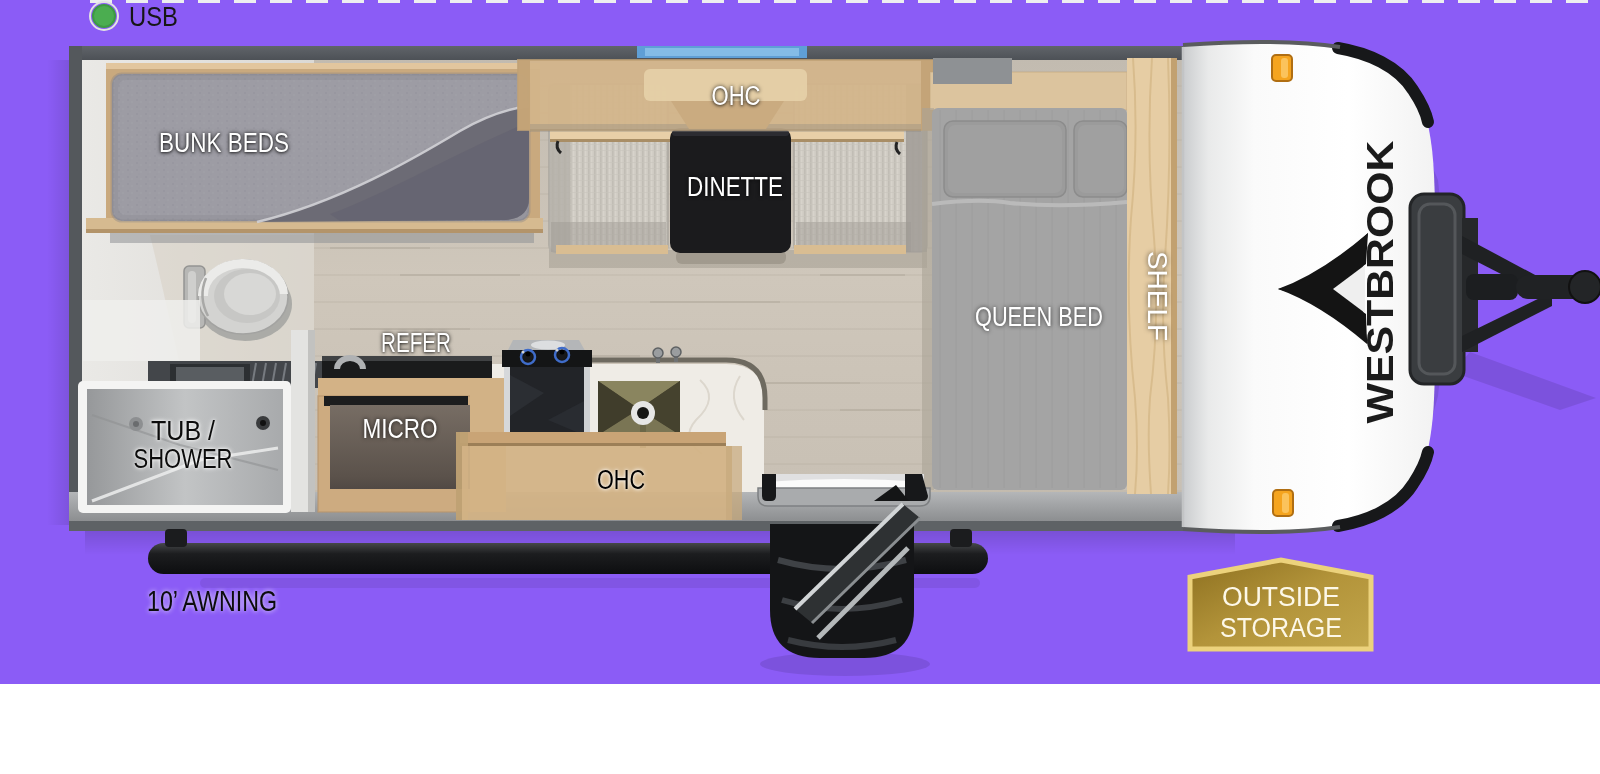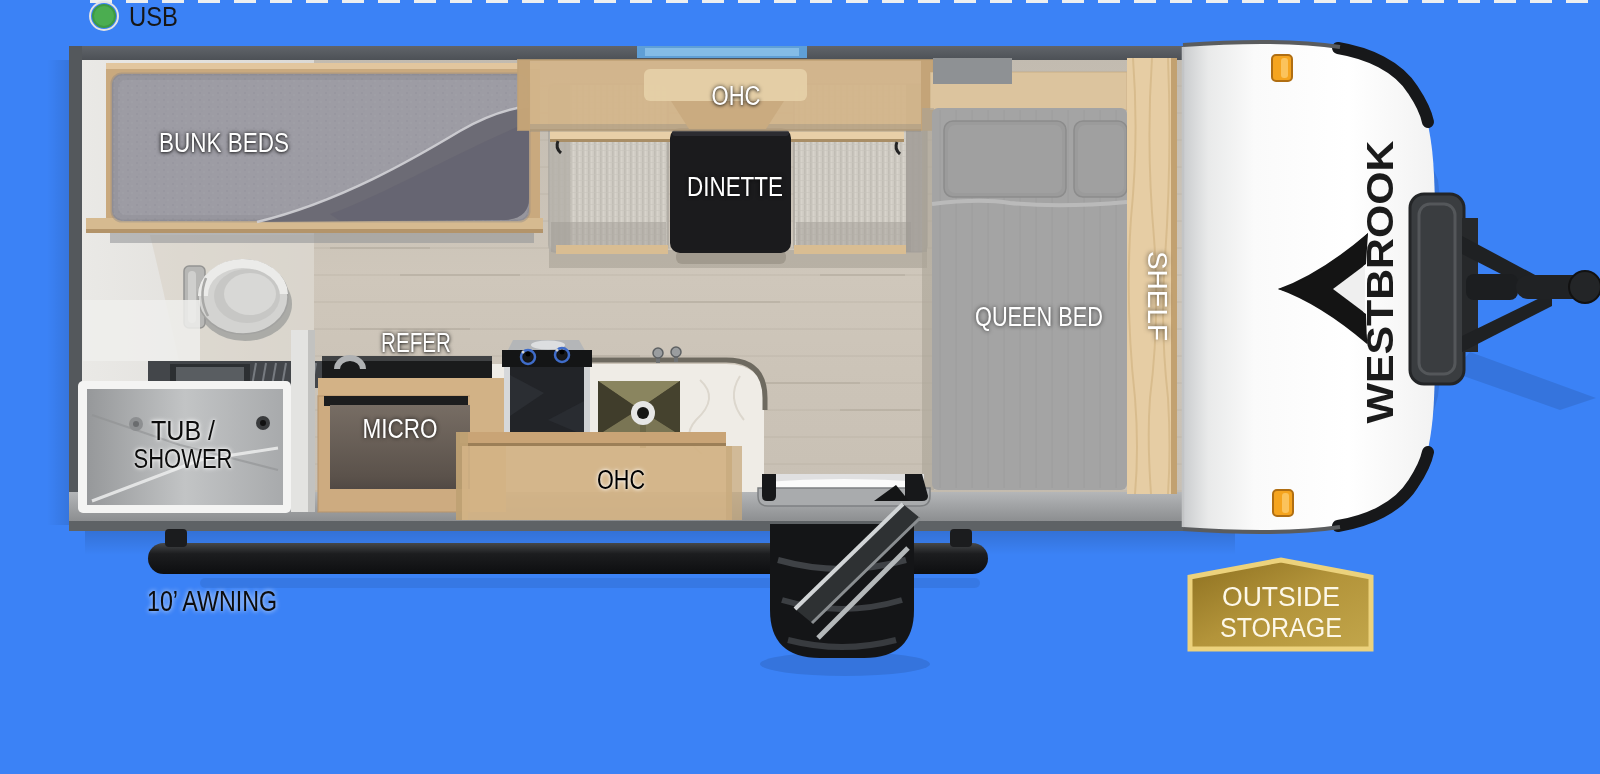--- a/index.html
+++ b/index.html
@@ -1,16 +1,16 @@
 <!DOCTYPE html>
 <html><head>
 <meta charset="utf-8">
 <style>
   html,body{margin:0;padding:0;background:#ffffff;}
-  #stage{position:relative;width:1600px;height:774px;background:#3b82f6;overflow:hidden;
+  #stage{position:relative;width:1600px;height:684px;background:#8b5cf6;overflow:hidden;
          font-family:"Liberation Sans", sans-serif;}
   svg{position:absolute;left:0;top:0;}
   text{font-family:"Liberation Sans", sans-serif;}
 </style>
 </head>
 <body>
 <div id="stage">
 <svg width="1600" height="774" viewBox="0 0 1600 774">
 <defs>
   <linearGradient id="wallTop" x1="0" y1="0" x2="0" y2="1">

